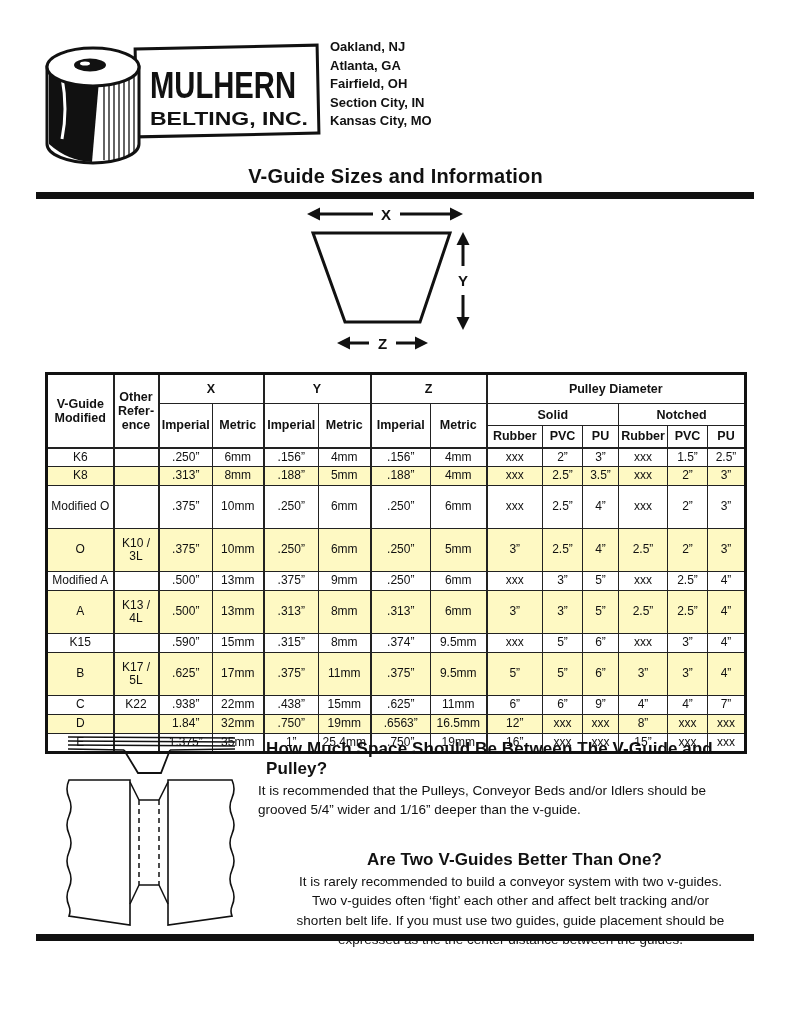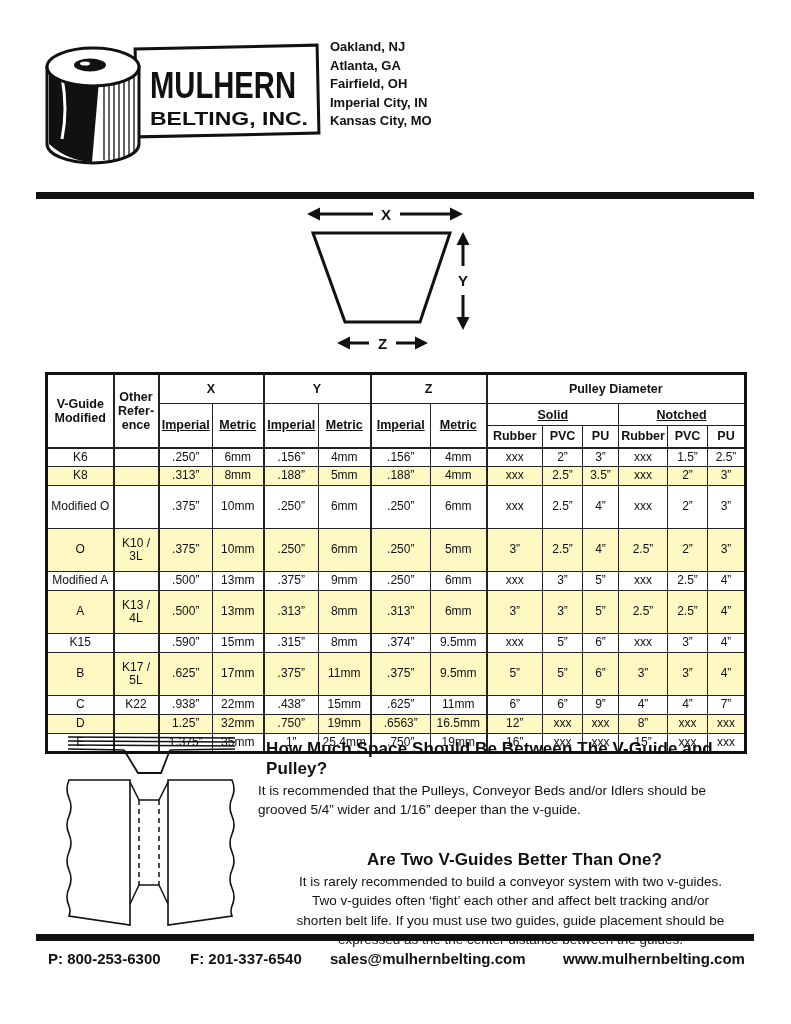--- a/index.html
+++ b/index.html
@@ -19,21 +19,21 @@
   
   .vg-table{position:absolute;left:45px;top:372px;width:699px;border-collapse:collapse;table-layout:fixed;}
   .vg-table{border:3px solid #111;}
   .vg-table th,.vg-table td{border:1px solid #222;text-align:center;vertical-align:middle;padding:1px 0;line-height:1.12;overflow:hidden;}
   .vg-table th{font-size:12.5px;font-weight:bold;}
   .vg-table td{font-size:12px;}
   .gl{border-left-width:2.5px !important;}
   .hb{border-bottom-width:2.5px !important;}
   .pre{white-space:pre-line;}
   thead tr.hr1{height:30px;}
-  thead tr.hr2{height:22px;text-decoration:underline;}
+  thead tr.hr2{height:22px;}
   thead tr.hr3{height:22px;}
   tbody tr{height:19px;}
   tbody tr.tall{height:43px;}
   tbody tr.shaded{background:#fef9c3;}
   
   .pulley-svg{position:absolute;left:58px;top:733px;}
   .qa{position:absolute;left:258px;top:739px;width:505px;}
   .qa-heading{font-size:17px;font-weight:bold;letter-spacing:.1px;margin:0 0 2px 8px;}
   .qa-body{font-size:13.5px;line-height:1.42;margin:0;white-space:pre-line;}
   .qa-block2{margin-top:31px;text-align:center;}
@@ -72,24 +72,25 @@
       <ellipse cx="53" cy="42" rx="46" ry="19" fill="#fff" stroke="#111" stroke-width="3"></ellipse>
       <ellipse cx="50" cy="40" rx="16" ry="6.5" fill="#111"></ellipse>
       <ellipse cx="45" cy="38.5" rx="5" ry="2" fill="#fff"></ellipse>
     </g>
   </svg>
 
   <div class="locations">
     <div>Oakland, NJ</div>
     <div>Atlanta, GA</div>
     <div>Fairfield, OH</div>
-    <div>Imperial City, IN</div>
+    <div>Section City, IN</div>
     <div>Kansas City, MO</div>
   </div>
 
+  <div class="page-title">V-Guide Sizes and Information</div>
   <div class="rule rule-top"></div>
 
   <svg class="diagram-svg" width="180" height="160" viewBox="0 0 180 160">
     <g stroke="#111" stroke-width="3" fill="none">
       <polygon points="8,33 145,33 115,122 40,122"></polygon>
       <line x1="14" y1="14" x2="68" y2="14"></line>
         <line x1="95" y1="14" x2="146" y2="14"></line>
       <line x1="158" y1="44" x2="158" y2="66"></line>
         <line x1="158" y1="95" x2="158" y2="118"></line>
       <line x1="44" y1="143" x2="64" y2="143"></line>
@@ -300,21 +301,21 @@
           <td class="gl">6”</td>
           <td>6”</td>
           <td>9”</td>
           <td>4”</td>
           <td>4”</td>
           <td>7”</td>
         </tr>
         <tr class="shaded">
           <td>D</td>
           <td class="gl pre"></td>
-          <td class="gl">1.25”</td>
+          <td class="gl">1.84”</td>
           <td>32mm</td>
           <td class="gl">.750”</td>
           <td>19mm</td>
           <td class="gl">.6563”</td>
           <td>16.5mm</td>
           <td class="gl">12”</td>
           <td>xxx</td>
           <td>xxx</td>
           <td>8”</td>
           <td>xxx</td>
@@ -373,20 +374,14 @@
     <div class="qa-block2">
       <p class="qa-heading">Are Two V-Guides Better Than One?</p>
       <p class="qa-body">It is rarely recommended to build a conveyor system with two v-guides.
 Two v-guides often ‘fight’ each other and affect belt tracking and/or
 shorten belt life.  If you must use two guides, guide placement should be
 expressed as the the center distance between the guides.</p>
     </div>
   </div>
 
   <div class="rule rule-bottom"></div>
-  <div class="footer-row">
-    <span class="footer-item f-phone">P: 800-253-6300</span>
-    <span class="footer-item f-fax">F: 201-337-6540</span>
-    <span class="footer-item f-email">sales@mulhernbelting.com</span>
-    <span class="footer-item f-web">www.mulhernbelting.com</span>
-  </div>
 
 </div>
 
 </body></html>

